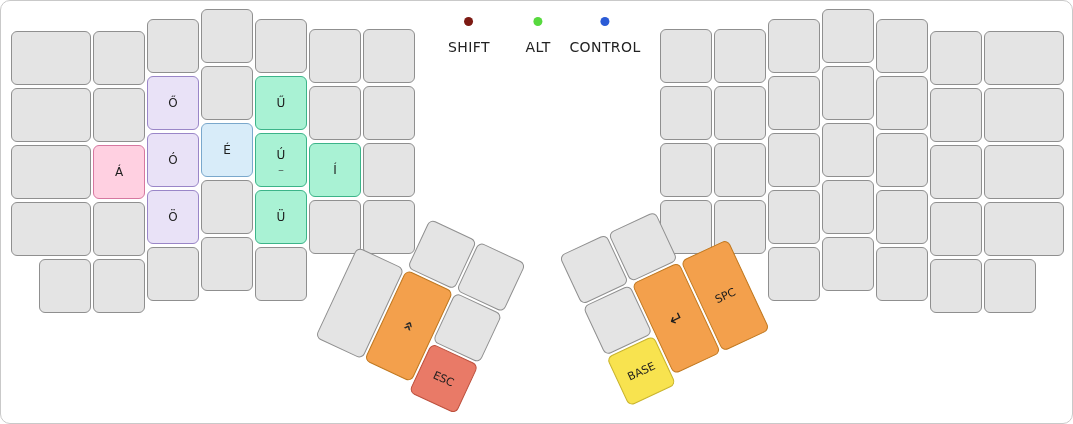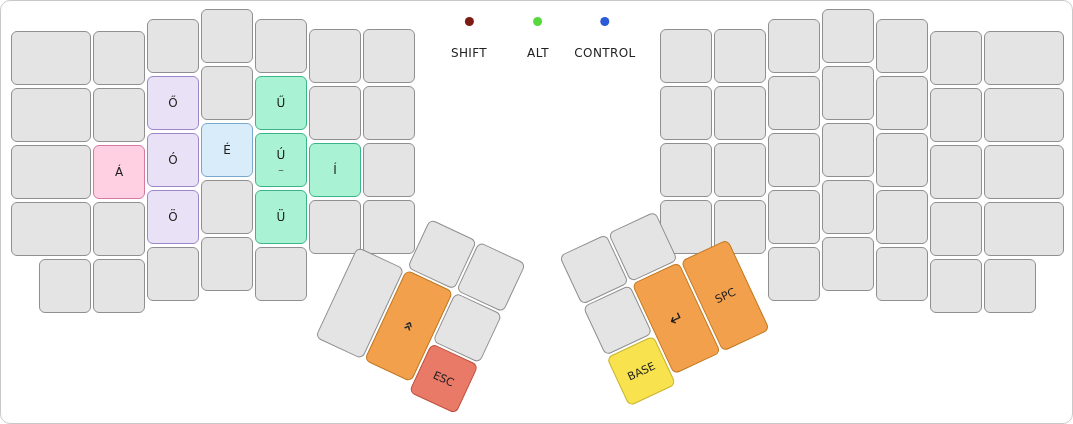--- a/index.html
+++ b/index.html
@@ -14,21 +14,21 @@
   }
   .klabel{font-size:12px;color:#1d1d1d;line-height:1;white-space:nowrap;}
   .klabel.small{font-size:11px;}
   .klabel.big{font-size:17px;}
   .ksub{font-size:9px;color:#333;line-height:1;margin-top:1px;}
   .chev{display:inline-block;transform:rotate(90deg);font-size:16px;font-weight:bold;color:#2b2b2b;}
   .cluster{position:absolute;transform-origin:0 0;}
   .legend{position:absolute;left:0;top:0;width:100%;height:0;}
   .legend-item{position:absolute;top:16px;display:flex;flex-direction:column;align-items:center;transform:translateX(-50%);}
   .dot{width:9px;height:9px;border-radius:50%;background:#999;}
-  .legend-label{margin-top:20px;font-size:12px;color:#222;letter-spacing:0.4px;}
+  .legend-label{margin-top:13px;font-size:14px;color:#222;letter-spacing:0.4px;}
 </style>
 </head>
 <body>
 
 <div class="frame">
 
   <div class="legend">
     <div class="legend-item" style="left:468px">
       <span class="dot" style="background: rgb(124, 26, 19);"></span>
       <span class="legend-label">SHIFT</span>

